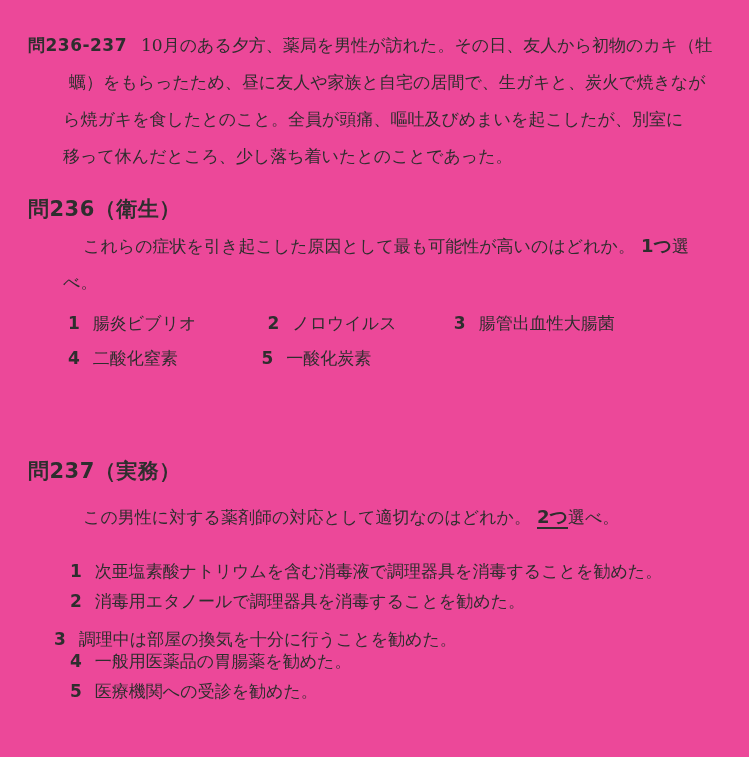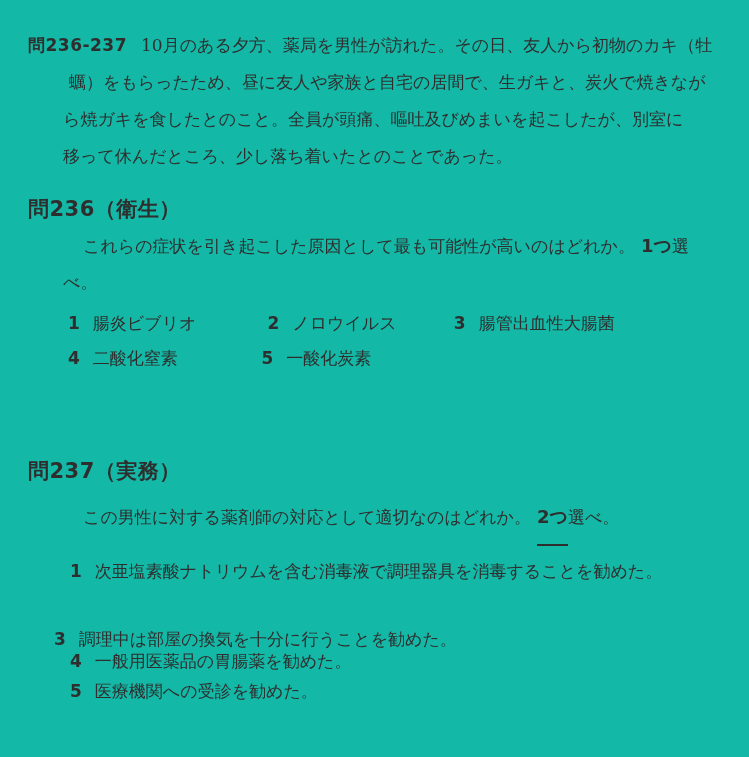--- a/index.html
+++ b/index.html
@@ -4,21 +4,21 @@
 <style>
   html, body {
     margin: 0;
     padding: 0;
     background: #ffffff;
   }
   .page {
     position: relative;
     width: 749px;
     height: 757px;
-    background: #14b8a6;
+    background: #ec4899;
     color: #2e2e2e;
     font-family: "DejaVu Serif", "Liberation Serif", serif;
     font-size: 17px;
     line-height: 22px;
     overflow: hidden;
   }
   .abs { position: absolute; white-space: nowrap; }
 
   .qlabel {
     font-family: "DejaVu Sans", "Liberation Sans", sans-serif;
@@ -33,21 +33,21 @@
     font-size: 21px;
   }
   .emph-count {
     font-family: "DejaVu Sans", "Liberation Sans", sans-serif;
     font-weight: 700;
     font-size: 18px;
     margin-left: 6px;
   }
   .underlined {
     border-bottom: 2px solid #2e2e2e;
-    padding-bottom: 17px;
+    padding-bottom: 0;
   }
   .onum {
     font-family: "DejaVu Sans", "Liberation Sans", sans-serif;
     font-weight: 700;
     margin-right: 13px;
   }
   .opt { display: inline-block; }
   .opt-w1 { width: 188px; }
   .opt-w2 { width: 181px; margin-left: 6px; }
 </style>
@@ -93,20 +93,23 @@
 
   <div class="abs qheader" style="top:460px; left:28px;">問237（実務）</div>
 
   <div class="abs" style="top:506px; left:83px;">
     <span>この男性に対する薬剤師の対応として適切なのはどれか。</span><span class="emph-count underlined">2つ</span><span>選べ。</span>
   </div>
 
   <div class="abs" style="top:560px; left:70px;">
     <span class="onum">1</span><span>次亜塩素酸ナトリウムを含む消毒液で調理器具を消毒することを勧めた。</span>
   </div>
+  <div class="abs" style="top:590px; left:70px;">
+    <span class="onum">2</span><span>消毒用エタノールで調理器具を消毒することを勧めた。</span>
+  </div>
   <div class="abs" style="top:620px; left:54px;margin-top:8px;">
     <span class="onum">3</span><span>調理中は部屋の換気を十分に行うことを勧めた。</span>
   </div>
   <div class="abs" style="top:650px; left:70px;">
     <span class="onum">4</span><span>一般用医薬品の胃腸薬を勧めた。</span>
   </div>
   <div class="abs" style="top:680px; left:70px;">
     <span class="onum">5</span><span>医療機関への受診を勧めた。</span>
   </div>
 

